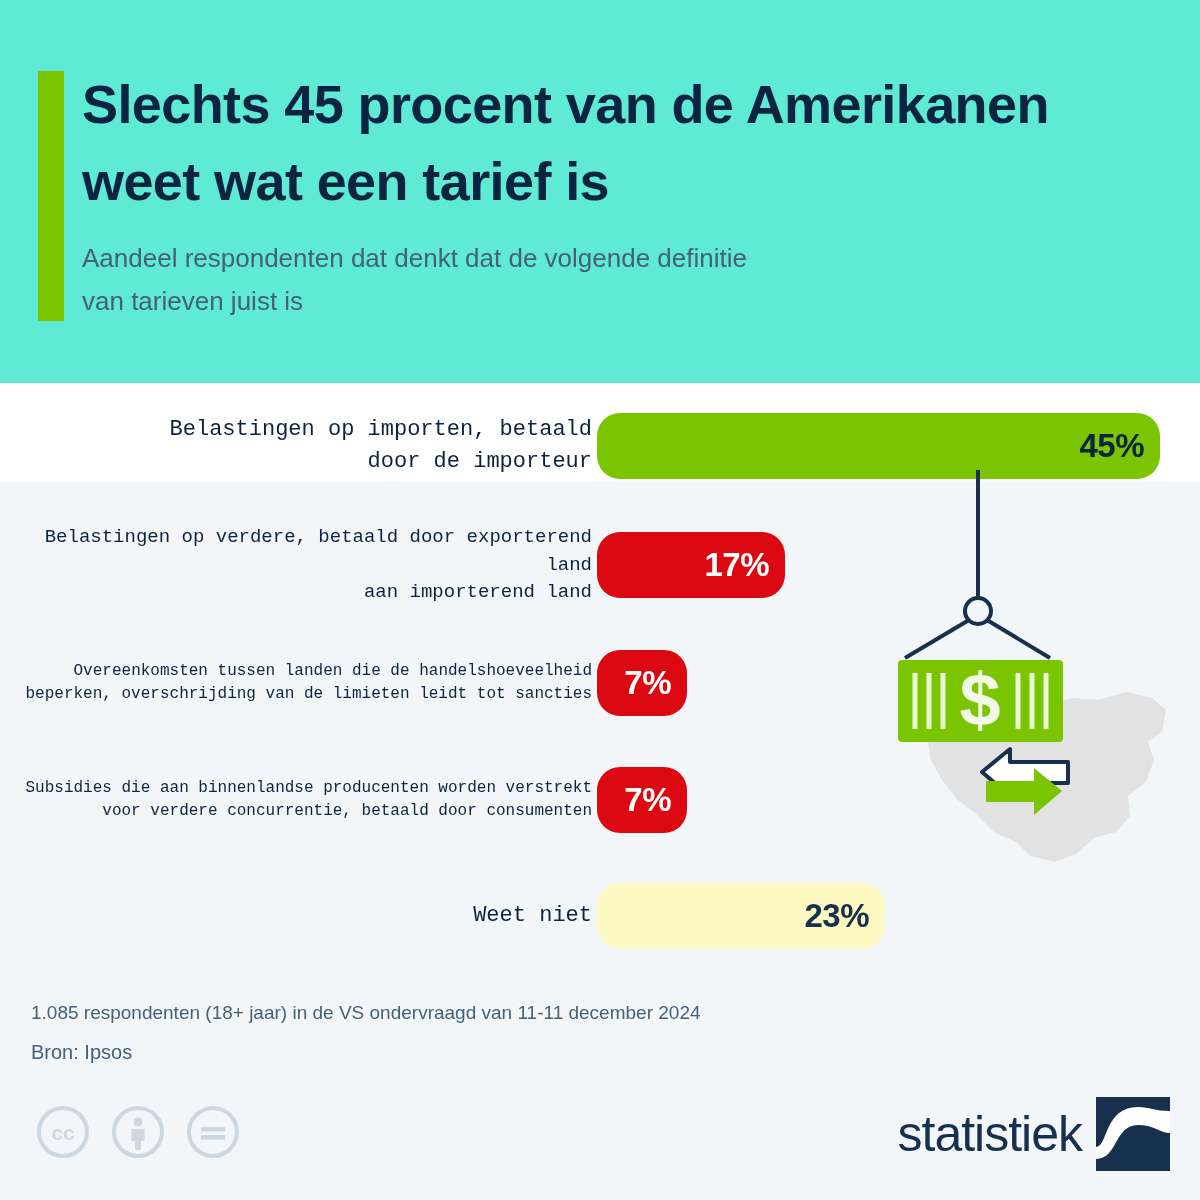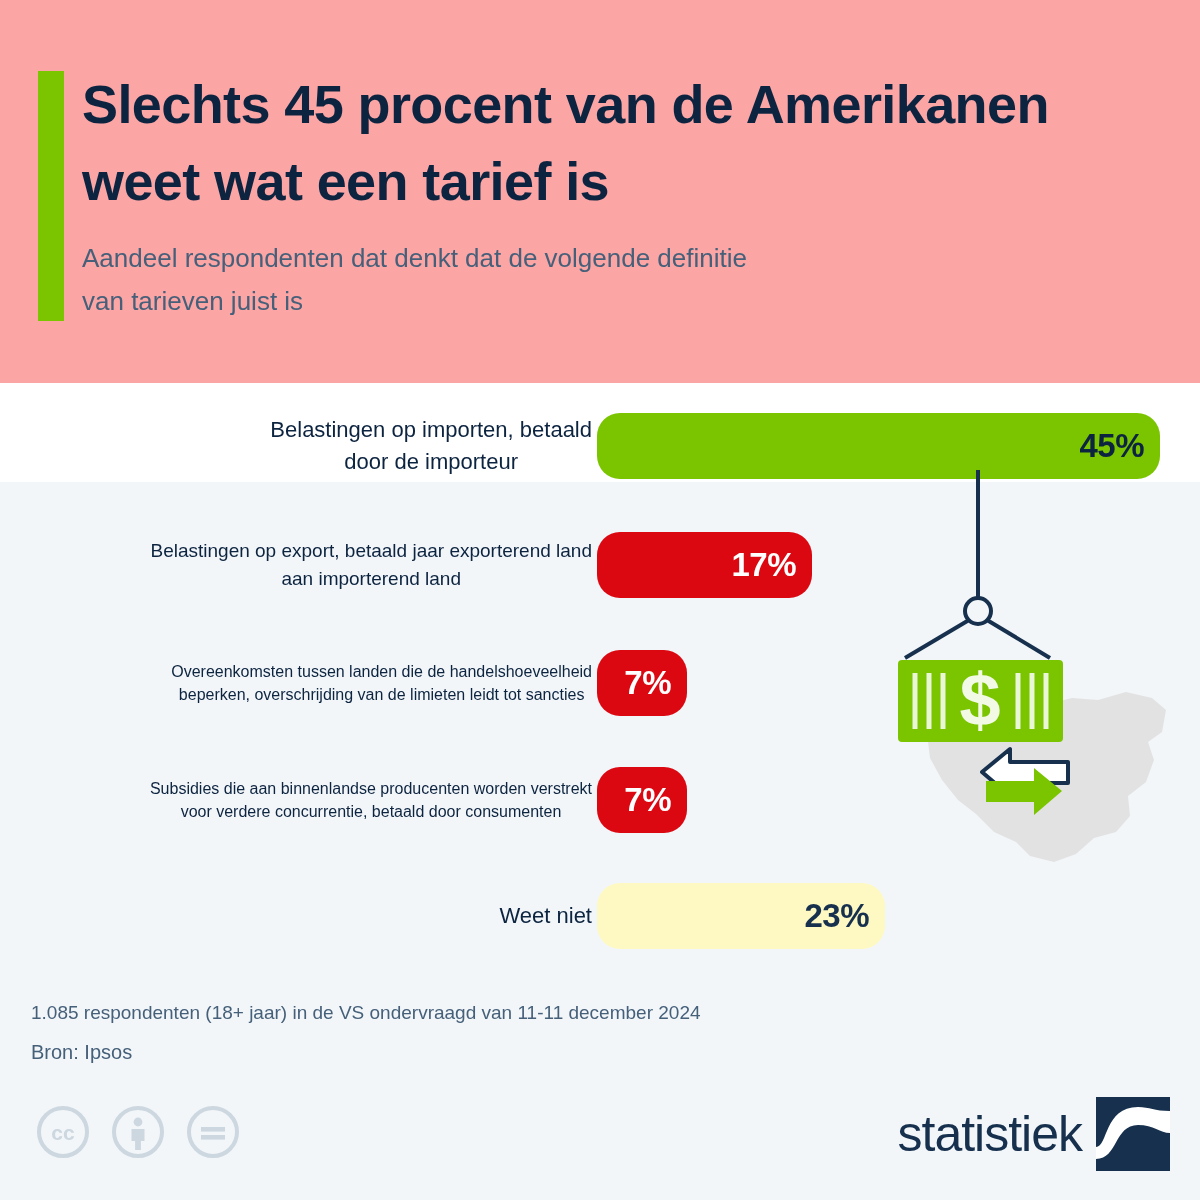--- a/index.html
+++ b/index.html
@@ -14,21 +14,21 @@
     overflow: hidden;
     position: relative;
   }
 
   
   #header {
     position: absolute;
     left: 0; top: 0;
     width: 1200px;
     height: 383px;
-    background: #fca5a5;
+    background: #5eead4;
   }
   #accent-bar {
     position: absolute;
     left: 38px; top: 71px;
     width: 26px;
     height: 250px;
     background: #7ac400;
   }
   #title {
     position: absolute;
@@ -67,24 +67,25 @@
     position: absolute;
     left: 0;
     width: 1200px;
     height: 66px;
   }
   .bar-label {
     position: absolute;
     right: 608px;
     top: 50%;
     transform: translateY(-50%);
-    text-align: center;
+    text-align: right;
     color: #0d2440;
     line-height: 1.45;
     white-space: pre-line;
+    font-family: Liberation Mono, monospace;
   }
   .bar-label.lab-big   { font-size: 22px; }
   .bar-label.lab-med   { font-size: 19px; }
   .bar-label.lab-small { font-size: 16px; }
   .bar {
     position: absolute;
     left: 597px;
     top: 0;
     height: 66px;
     display: flex;
@@ -161,23 +162,23 @@
 
   <div class="bar-row" style="top:30px;">
     <div class="bar-label lab-big">Belastingen op importen, betaald
 door de importeur</div>
     <div class="bar" style="width:563px;background:#7ac400;">
       <span class="bar-value" style="color:#0d2440;">45%</span>
     </div>
   </div>
 
   <div class="bar-row" style="top:149px;">
-    <div class="bar-label lab-med">Belastingen op export, betaald jaar exporterend land
+    <div class="bar-label lab-med">Belastingen op verdere, betaald door exporterend land
 aan importerend land</div>
-    <div class="bar" style="width:215px;background:#db0812;">
+    <div class="bar" style="width:188px;background:#db0812;">
       <span class="bar-value" style="color:#ffffff;">17%</span>
     </div>
   </div>
 
   <div class="bar-row" style="top:267px;">
     <div class="bar-label lab-small">Overeenkomsten tussen landen die de handelshoeveelheid
 beperken, overschrijding van de limieten leidt tot sancties</div>
     <div class="bar" style="width:90px;background:#db0812;">
       <span class="bar-value" style="color:#ffffff;">7%</span>
     </div>

